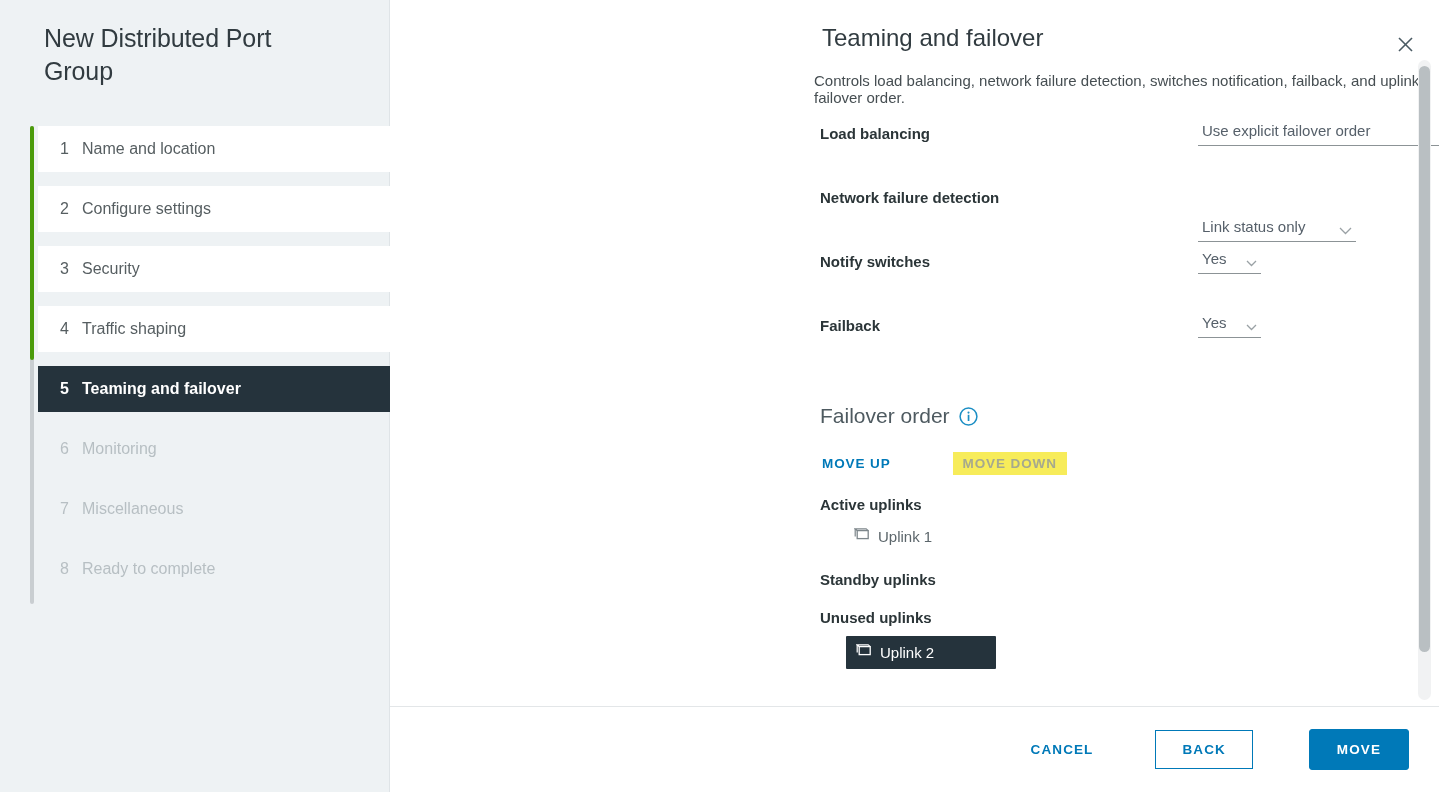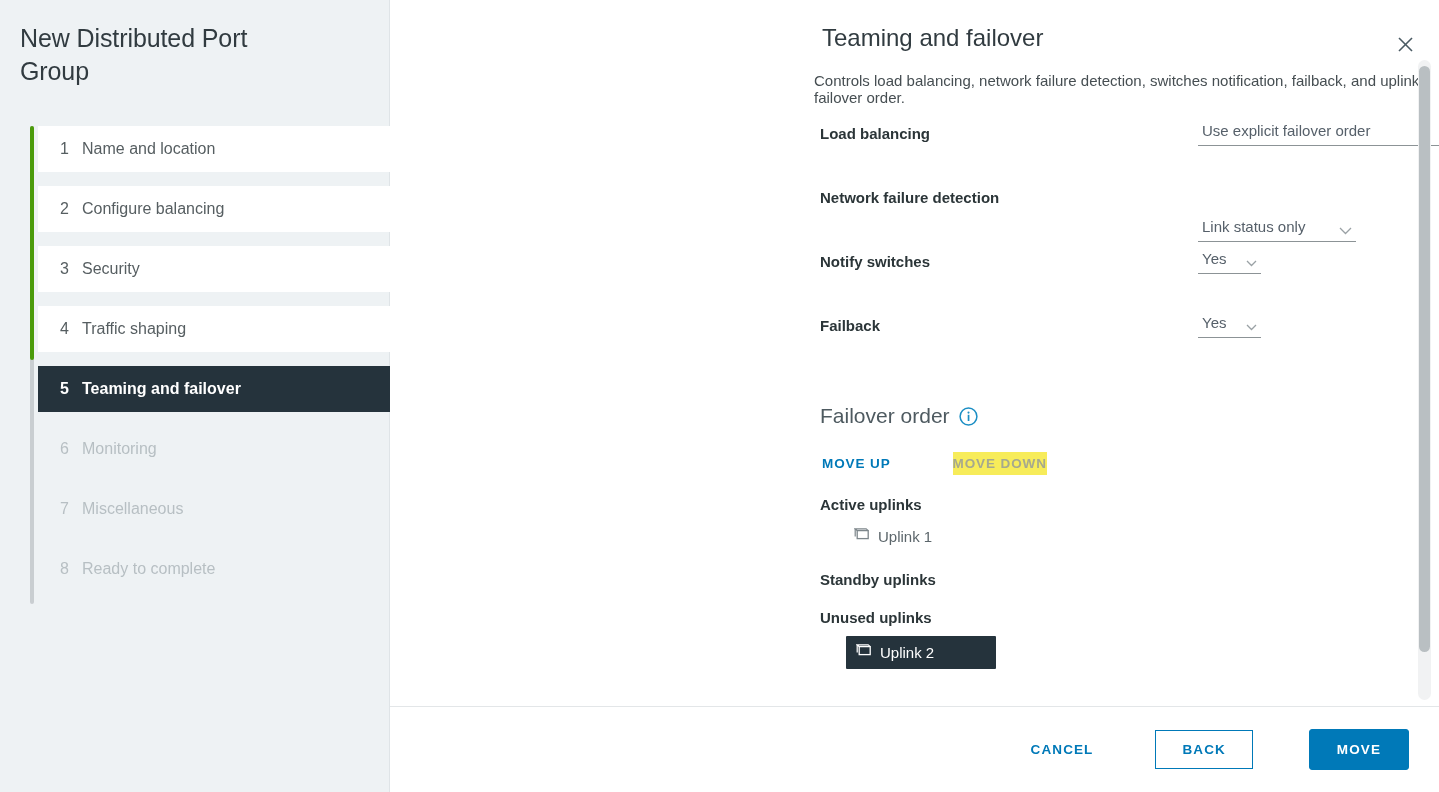--- a/index.html
+++ b/index.html
@@ -26,21 +26,21 @@
     position: relative;
     width: 390px;
     height: 792px;
     background: #eef2f4;
     border-right: 1px solid #dfe4e7;
     flex: 0 0 390px;
   }
 
   #wizard-title {
     position: absolute;
-    left: 20px;
+    left: 44px;
     top: 22px;
     width: 300px;
     font-size: 25px;
     font-weight: 400;
     line-height: 33px;
     color: #313b40;
     letter-spacing: -0.1px;
   }
 
   
@@ -215,21 +215,21 @@
     color: #0079b8;
     background: transparent;
     border: none;
     padding: 4px 2px;
     cursor: pointer;
     font-family: "Liberation Sans", sans-serif;
   }
   .move-btn.disabled {
     color: #a6a98e;
     background: #f7ec5a;
-    padding: 4px 0;
+    padding: 4px 10px;
     margin-left: 60px;
     cursor: default;
   }
 
   .group-title {
     font-size: 15px;
     font-weight: bold;
     color: #2b3538;
     margin-top: 21px;
   }
@@ -332,21 +332,21 @@
 
     <div id="steps">
 
       <div class="step filled">
         <span class="num">1</span>
         <span class="lbl">Name and location</span>
       </div>
 
       <div class="step filled">
         <span class="num">2</span>
-        <span class="lbl">Configure balancing</span>
+        <span class="lbl">Configure settings</span>
       </div>
 
       <div class="step filled">
         <span class="num">3</span>
         <span class="lbl">Security</span>
       </div>
 
       <div class="step filled">
         <span class="num">4</span>
         <span class="lbl">Traffic shaping</span>

